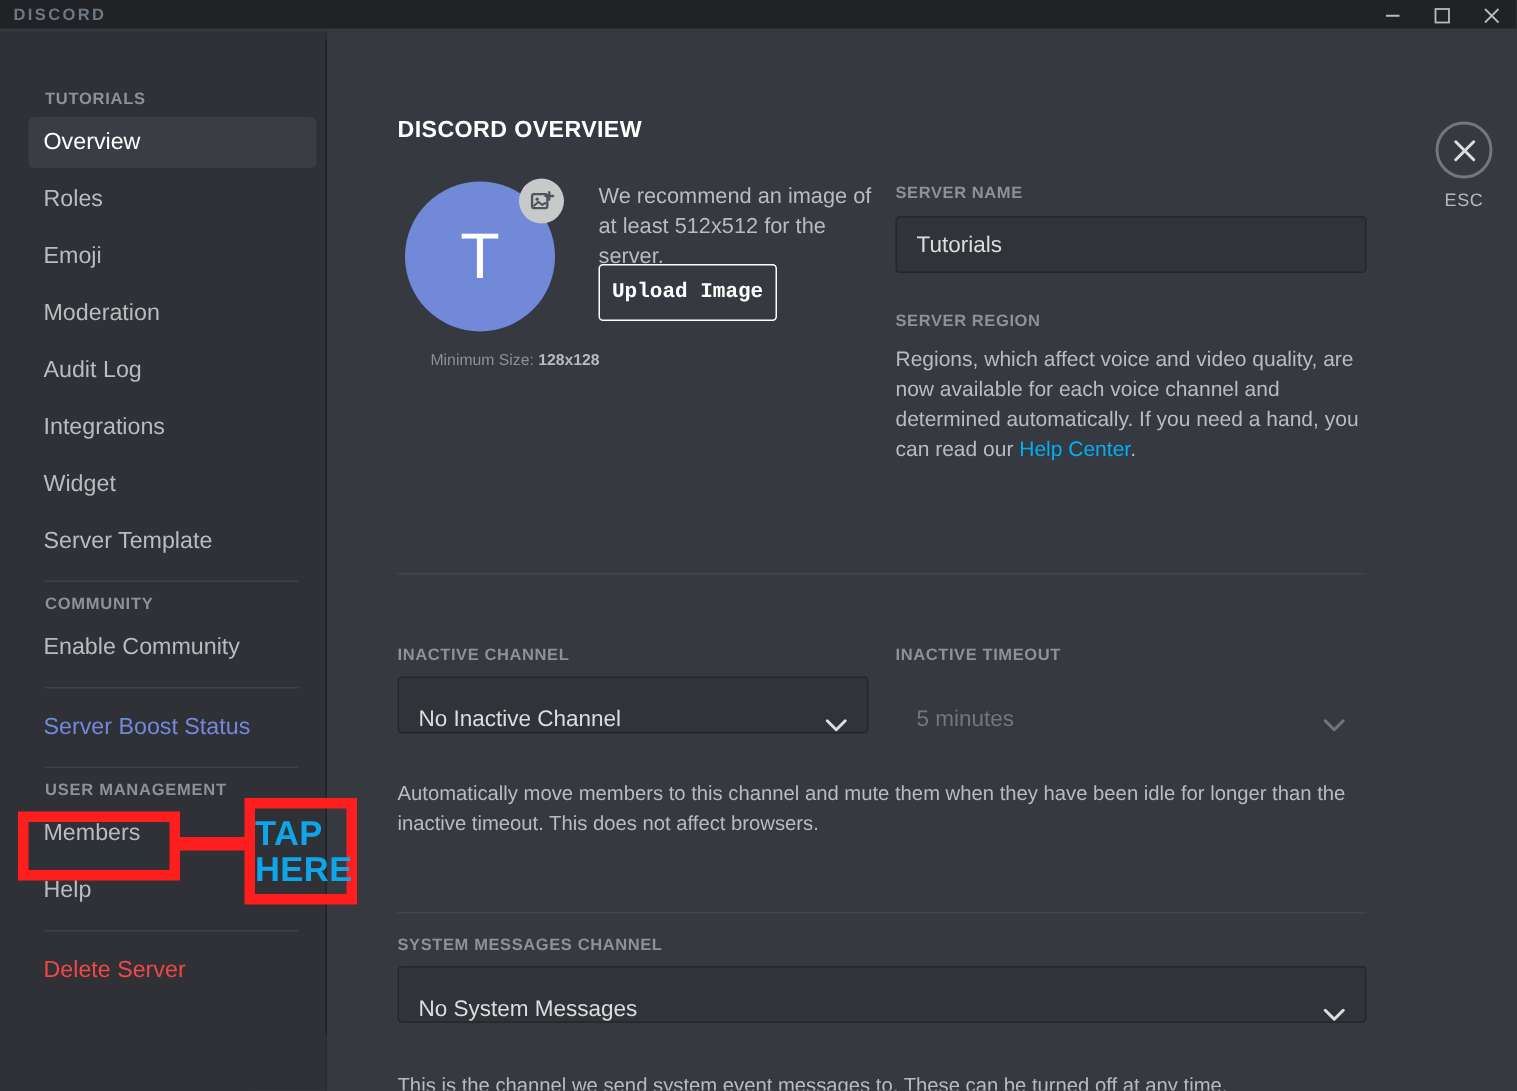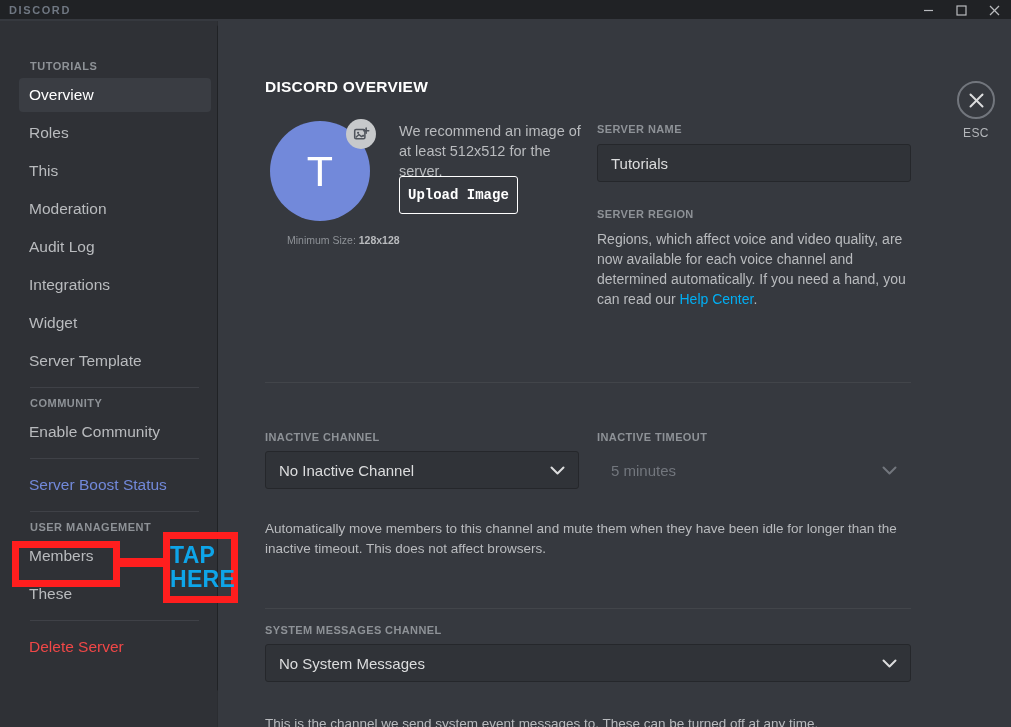--- a/index.html
+++ b/index.html
@@ -259,21 +259,21 @@
   .dd-label-inactive-to { position: absolute; left: 375px; top: 410px; }
   .dd-label-sysmsg      { position: absolute; left: 43px;  top: 603px; }
 
   .dropdown {
     position: absolute;
     height: 38px;
     background: #303338;
     border: 1px solid #25272b;
     border-radius: 3px;
     display: flex;
-    align-items: center;
+    align-items: flex-end;
     padding: 0 13px;
     font-size: 15px;
     color: #dcddde;
     cursor: pointer;
   }
   .dropdown .chev {
     position: absolute;
     right: 13px;
     display: flex;
     align-items: center;
@@ -344,41 +344,41 @@
     </div>
   </div>
 </div>
 
 <div class="sidebar">
   <div class="sb-inner">
     <div class="sb-header">TUTORIALS</div>
 
     <div class="sb-item active">Overview</div>
     <div class="sb-item">Roles</div>
-    <div class="sb-item">This</div>
+    <div class="sb-item">Emoji</div>
     <div class="sb-item">Moderation</div>
     <div class="sb-item">Audit Log</div>
     <div class="sb-item">Integrations</div>
     <div class="sb-item">Widget</div>
     <div class="sb-item">Server Template</div>
 
     <div class="sb-sep"></div>
 
     <div class="sb-header">COMMUNITY</div>
     <div class="sb-item">Enable Community</div>
 
     <div class="sb-sep"></div>
 
     <div class="sb-item blue">Server Boost Status</div>
 
     <div class="sb-sep"></div>
 
     <div class="sb-header">USER MANAGEMENT</div>
     <div class="sb-item">Members</div>
-    <div class="sb-item">These</div>
+    <div class="sb-item">Help</div>
 
     <div class="sb-sep"></div>
 
     <div class="sb-item red">Delete Server</div>
   </div>
   <div class="sb-scrollbar"></div>
   <div class="sb-thumb"></div>
 </div>
 
 <div class="content">

